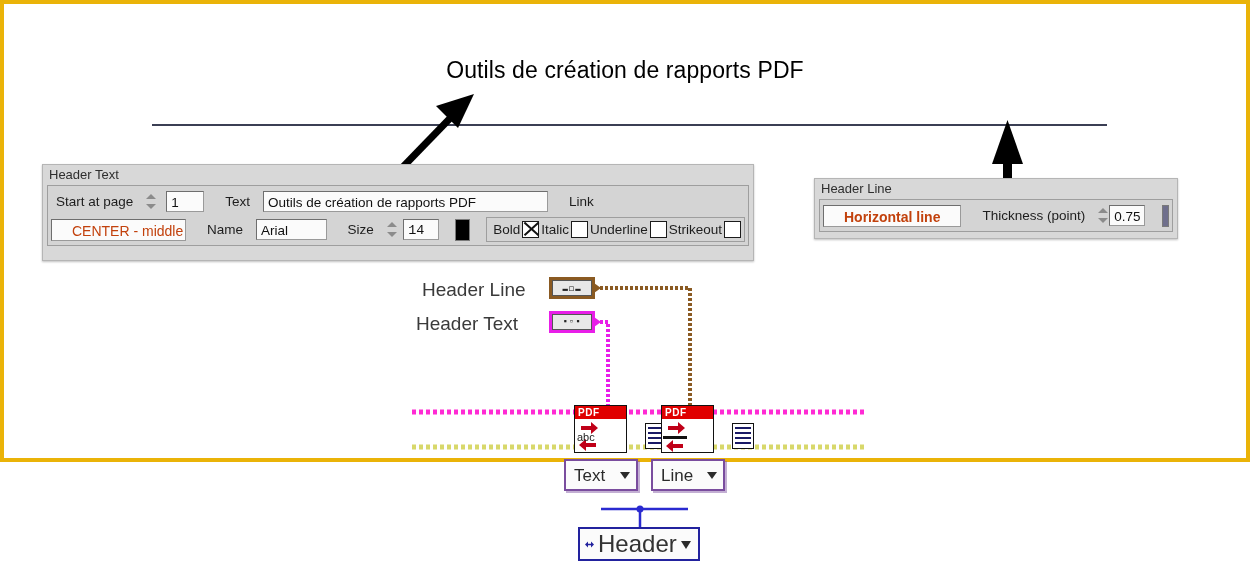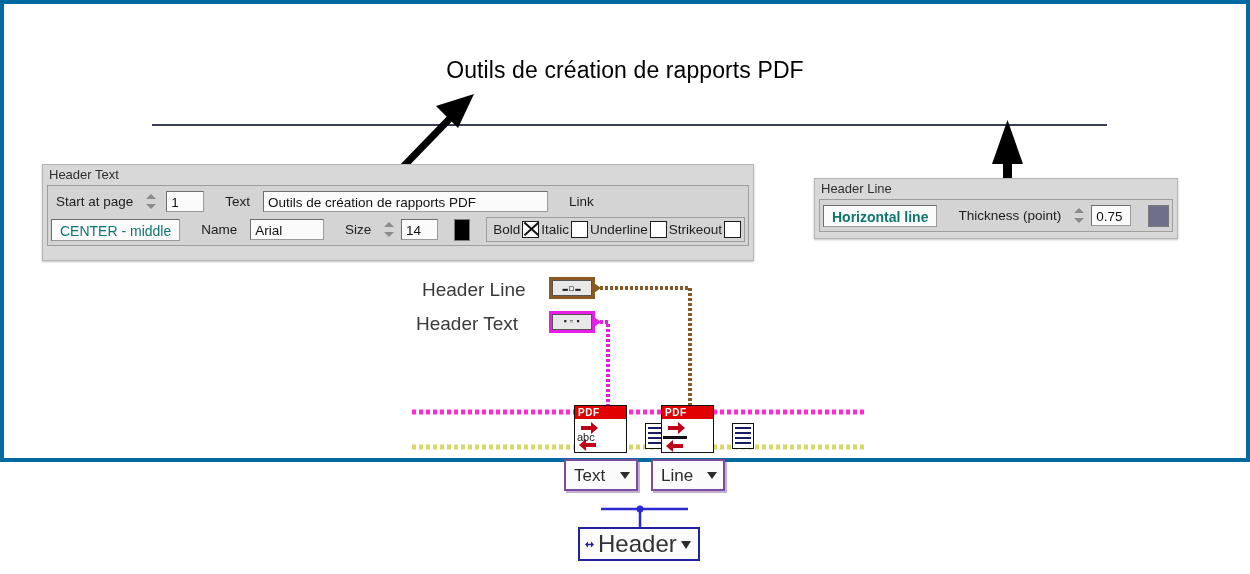--- a/index.html
+++ b/index.html
@@ -1,19 +1,19 @@
 <!DOCTYPE html>
 <html><head>
 <meta charset="utf-8">
 <style>
   html,body{margin:0;padding:0;background:#ffffff;}
   body{width:1250px;height:574px;font-family:"Liberation Sans",sans-serif;overflow:hidden;}
 
   #root{position:relative;width:1250px;height:462px;box-sizing:border-box;
-        border:4px solid #0369a1;background:#ffffff;}
+        border:4px solid #eab308;background:#ffffff;}
 
   
   .title-block{position:absolute;left:0;top:52px;width:1242px;text-align:center;}
   .title-l1{font-size:23px;color:#000;line-height:28px;letter-spacing:.1px;}
   .title-l2{font-size:22px;color:#000;line-height:27px;}
 
   .rule{position:absolute;left:148px;top:120px;width:955px;height:2px;
         background:#3b3f54;}
 
   
@@ -48,21 +48,21 @@
 
   .cbx{width:17px;height:17px;background:#fff;border:1.6px solid #1b1b1b;
        box-sizing:border-box;position:relative;display:inline-block;}
   .cbx.on::before,.cbx.on::after{content:"";position:absolute;left:-1px;top:6px;
        width:19px;height:1.8px;background:#111;}
   .cbx.on::before{transform:rotate(42deg);}
   .cbx.on::after{transform:rotate(-42deg);}
 
   .enumbox{background:#fbfbfb;border:1px solid #9a9a9a;border-top-color:#6e6e6e;
            border-left-color:#6e6e6e;height:22px;line-height:22px;font-size:14px;
-           color:#0f766e;padding:0 8px;box-sizing:border-box;white-space:nowrap;}
+           color:#c2410c;padding:0 20px;box-sizing:border-box;white-space:nowrap;}
 
   
   #diagram{position:absolute;left:0;top:262px;width:1242px;height:305px;}
   .dlabel{position:absolute;font-size:19px;color:#3a3a3a;white-space:nowrap;}
 
   .term{position:absolute;box-sizing:border-box;}
   .term .inner{position:absolute;inset:3px;background:#e8e8e8;border:1px solid #555;}
   .term .glyph{position:absolute;inset:3px;display:flex;align-items:center;
                justify-content:center;font-size:9px;letter-spacing:1px;color:#222;
                font-family:"Liberation Mono",monospace;}
@@ -141,21 +141,21 @@
         <span class="enumbox" style="width:135px;">CENTER - middle</span>
 
         <span class="lbl" style="margin-left:8px;">Name</span>
         <span class="txtbox" style="width:100px;">Arial</span>
 
         <span class="lbl" style="margin-left:8px;">Size</span>
         <span class="spin">
           <i class="up"></i>
             <i class="dn"></i>
         </span>
-        <span class="numbox" style="width:48px;">14</span>
+        <span class="numbox" style="width:48px;font-family:Liberation Mono, monospace;">14</span>
 
         <span class="colorswatch" style="width:22px;height:22px;margin-left:8px;background:#000000;"></span>
 
         <span style="display:flex;align-items:center;margin-left:8px;background:#d4d4d4;
                      border:1px solid #9e9e9e;height:23px;padding:0 3px;">
           <span class="lbl" style="padding:0 2px 0 3px;">Bold</span>
           <span class="cbx on"></span>
           <span class="lbl" style="padding:0 2px 0 2px;">Italic</span>
           <span class="cbx"></span>
           <span class="lbl" style="padding:0 2px 0 2px;">Underline</span>

